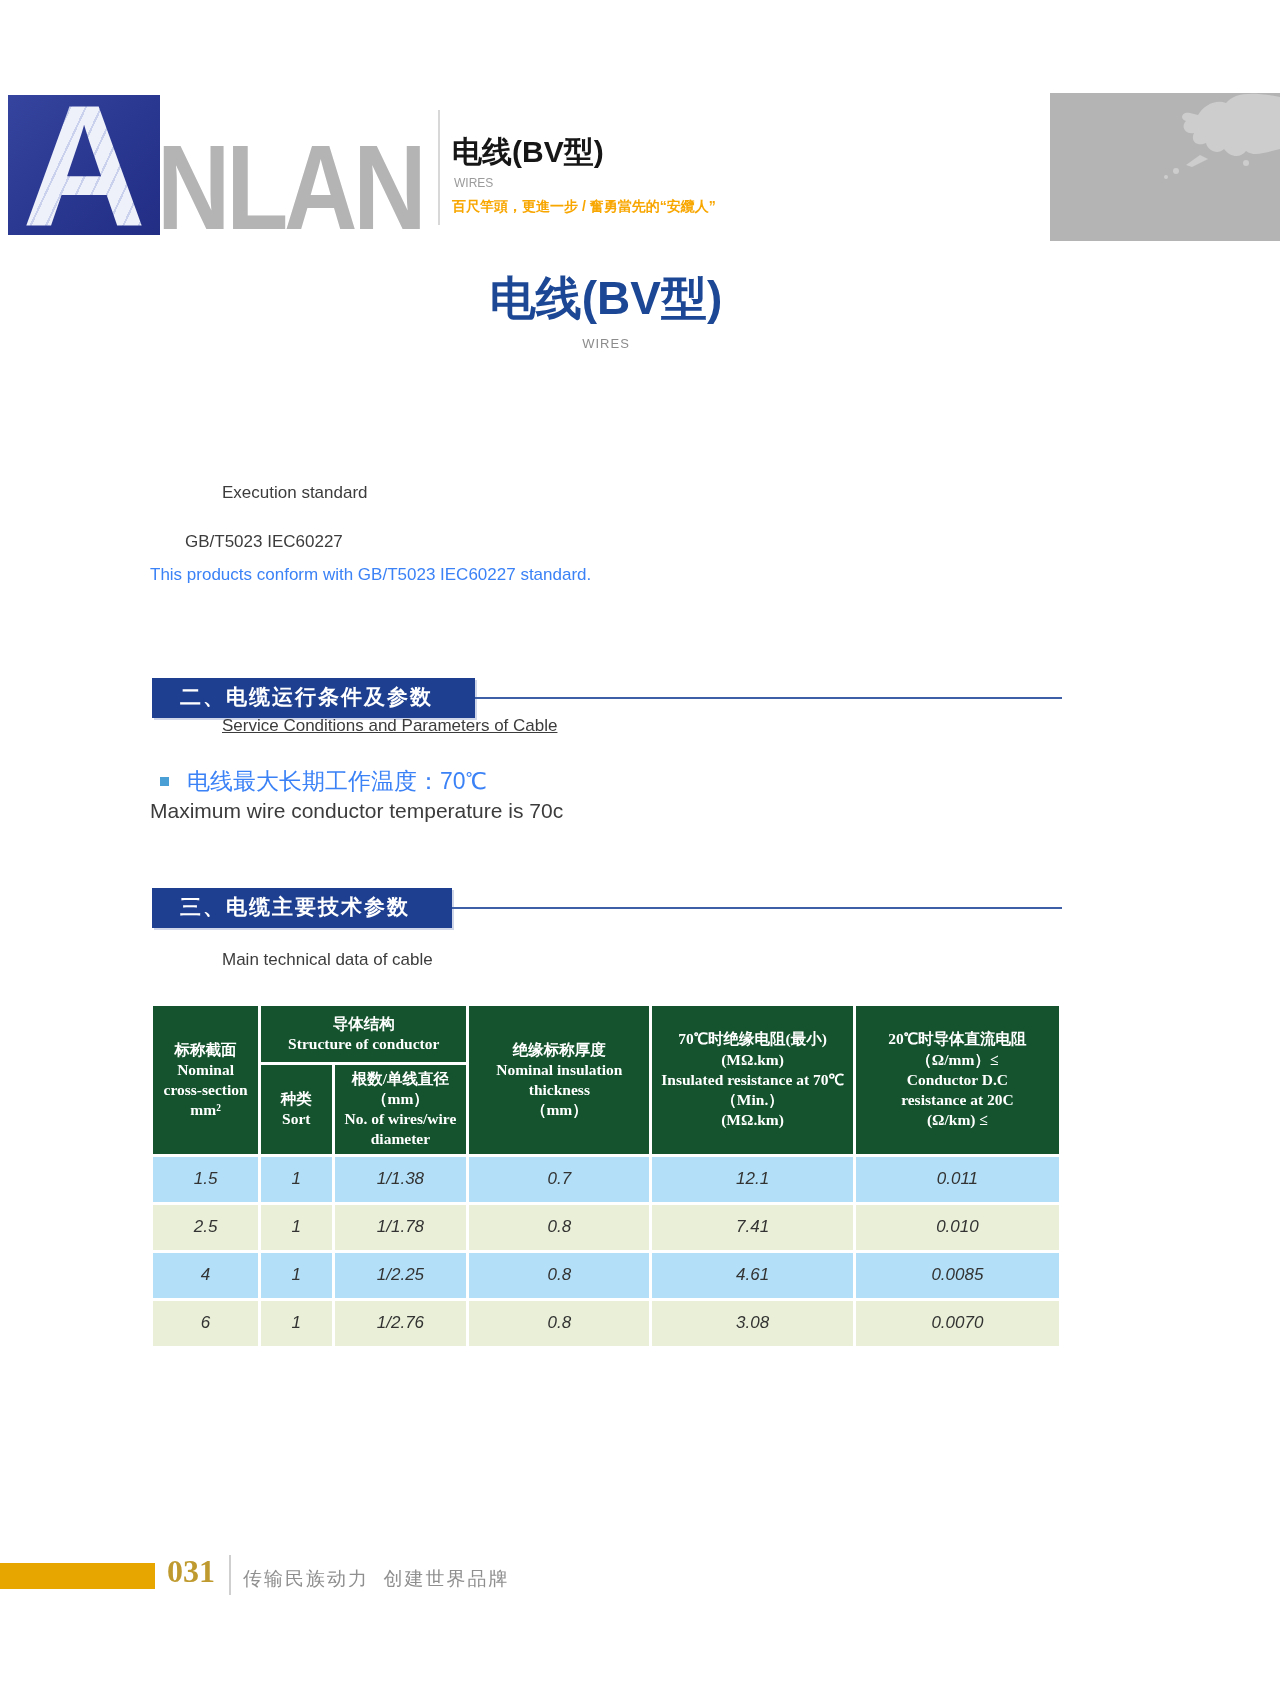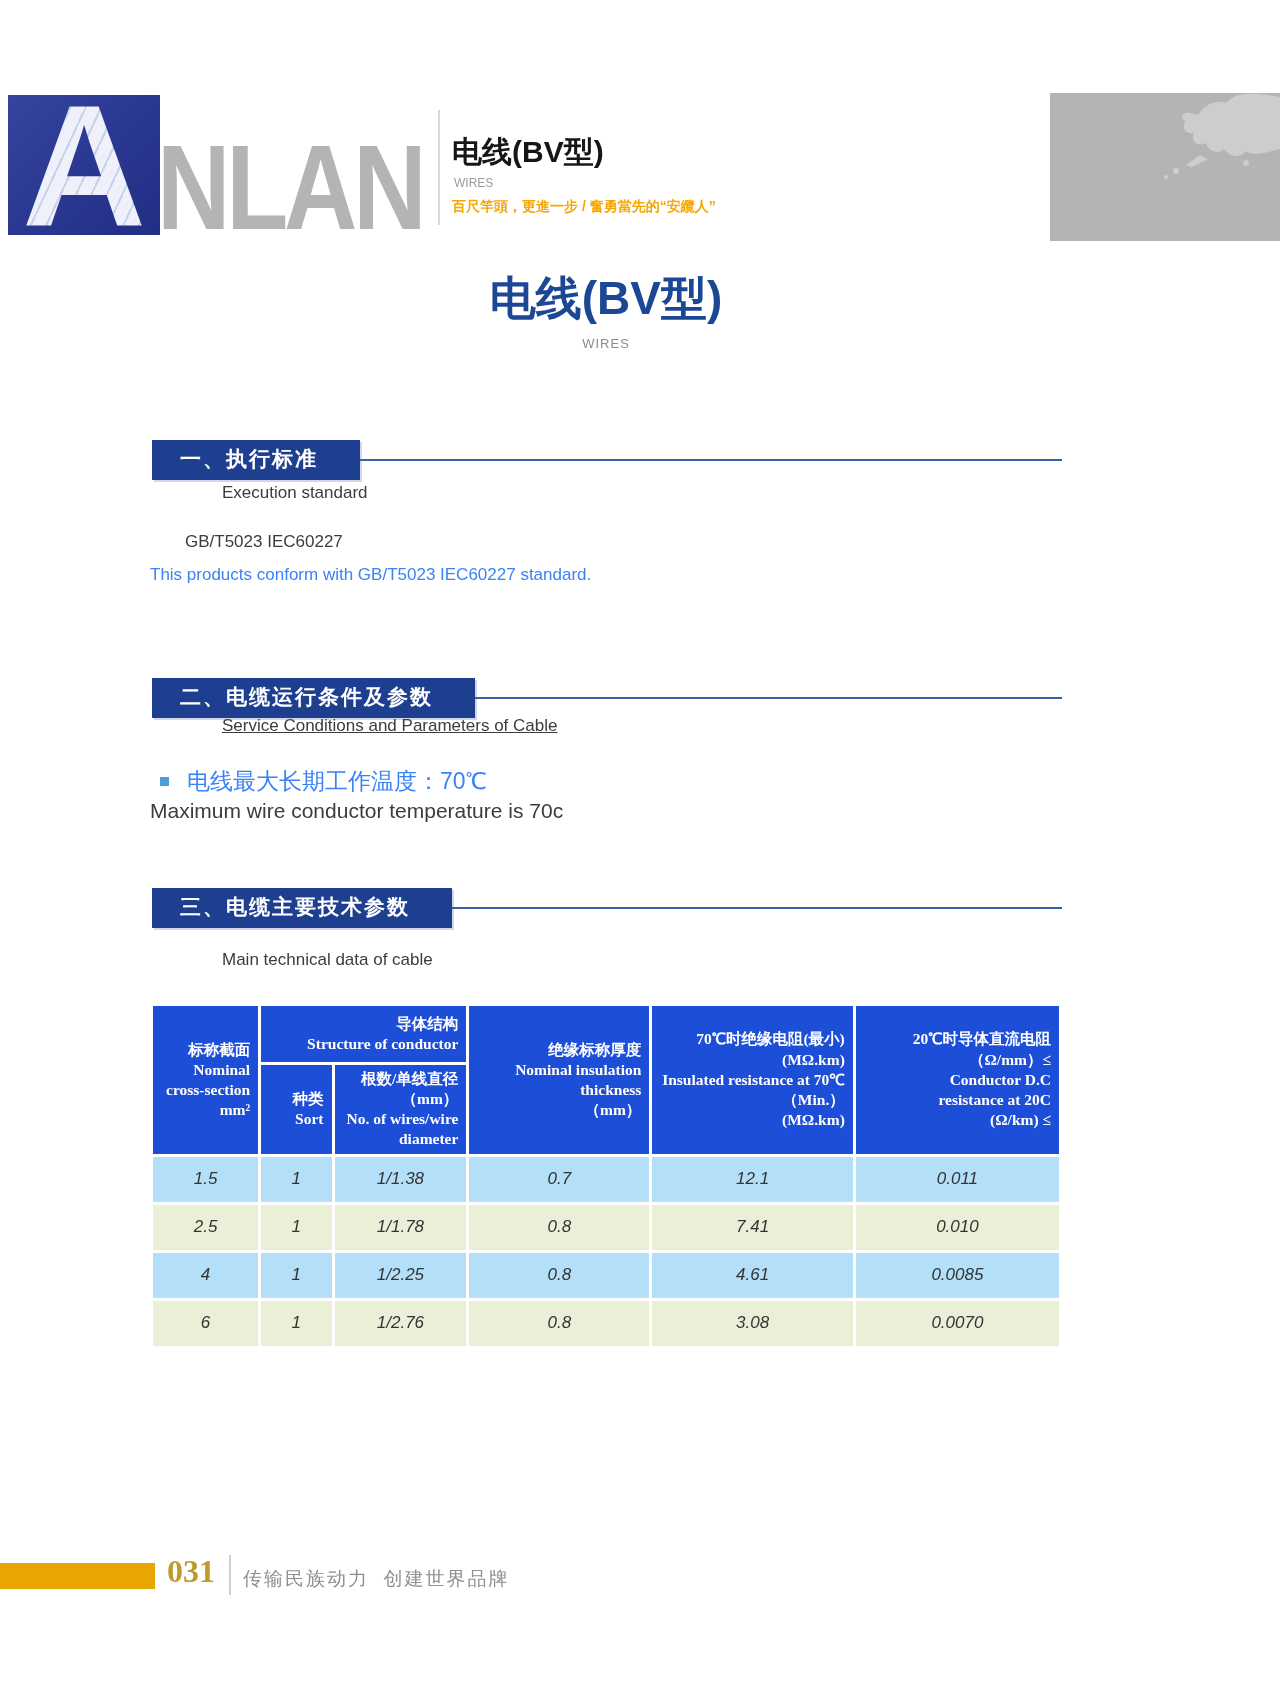--- a/index.html
+++ b/index.html
@@ -43,23 +43,23 @@
   .body-line2 { position:absolute; left:150px; top:565px; font-size:17px; color:#3b82f6; }
 
   .bullet-row { position:absolute; left:160px; top:766px; display:flex; align-items:center; gap:18px; }
   .bullet-square { width:9px; height:9px; background:#4aa0d5; }
   .bullet-cn { font-size:23px; color:#3b82f6; }
   .bullet-en { position:absolute; left:150px; top:799px; font-size:21px; color:#3c3c3c; }
 
   
   .table-wrap { position:absolute; left:150px; top:1003px; width:912px; }
   table.spec { border-collapse:separate; border-spacing:3px; width:100%; table-layout:fixed; }
-  table.spec th { background:#1d4ed8; color:#ffffff; font-family:"Liberation Serif", serif;
+  table.spec th { background:#14532d; color:#ffffff; font-family:"Liberation Serif", serif;
                   font-weight:bold; font-size:15.5px; line-height:1.3; white-space:pre-line;
-                  text-align:right; vertical-align:middle; padding:4px 8px; }
+                  text-align:center; vertical-align:middle; padding:4px 0; }
   table.spec th.group { height:48px; }
   table.spec tr.subhead th { height:76px; }
   table.spec td { text-align:center; font-size:17px; color:#333333; height:43px;
                   font-family:"Liberation Sans",sans-serif;font-style:italic; }
   tr.row-blue td  { background:#b3e0f8; }
   tr.row-green td { background:#e9f0d7; }
 
   
   .footer-bar { position:absolute; left:0; top:1563px; width:155px; height:26px; background:#e7a700; }
   .page-num { position:absolute; left:167px; top:1553px; font-family:"Liberation Serif", serif;
@@ -90,24 +90,20 @@
       <path fill="#cdcdcd" d="M150,62 L158,66 L150,70 L142,74 L136,72 Z"></path>
       <circle cx="126" cy="78" r="3" fill="#cdcdcd"></circle>
       <circle cx="116" cy="84" r="2" fill="#cdcdcd"></circle>
       <circle cx="196" cy="70" r="3" fill="#cdcdcd"></circle>
     </svg>
   </div>
 
   <div class="main-title-cn">电线(BV型)</div>
   <div class="main-title-en">WIRES</div>
 
-  <div class="section sec1">
-    <div class="hbox">一、执行标准</div>
-    <div class="hline"></div>
-  </div>
   <div class="sub-en sub1">Execution standard</div>
   <div class="body-line1">GB/T5023  IEC60227</div>
   <div class="body-line2">This products conform with GB/T5023  IEC60227 standard.</div>
 
   <div class="section sec2">
     <div class="hbox">二、电缆运行条件及参数</div>
     <div class="hline"></div>
   </div>
   <div class="sub-en sub2">Service Conditions and Parameters of Cable</div>
   <div class="bullet-row">

